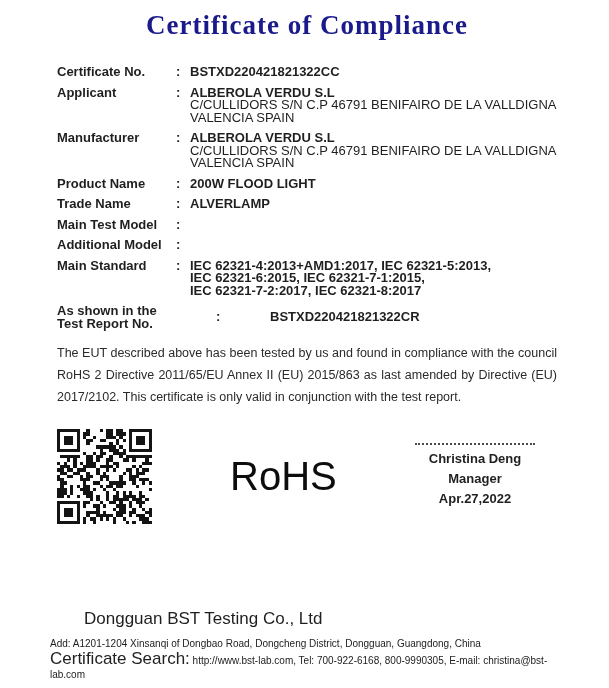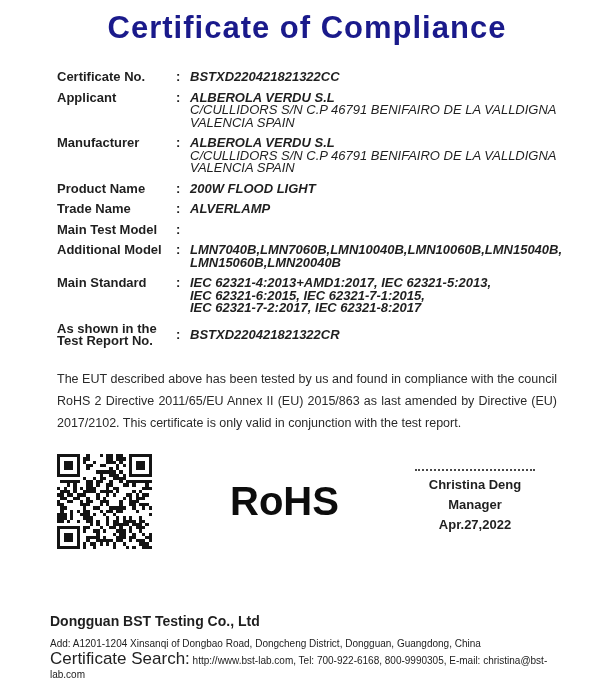--- a/index.html
+++ b/index.html
@@ -10,64 +10,64 @@
     font-family: "Liberation Sans", sans-serif;
     color: #1f1f1f;
     overflow: hidden;
     position: relative;
   }
   .page { padding: 8px 52px 0 57px; }
 
   .title {
     margin: 2px 0 25px 0;
     text-align: center;
-    font-family: Liberation Sans, sans-serif;
+    font-family: Liberation Serif, serif;
     font-weight: bold;
-    font-size: 31px;
+    font-size: 27px;
     letter-spacing: 1px;
     color: #1a1a8b;
   }
 
   .info { }
   .row {
     display: flex;
     align-items: flex-start;
     margin-bottom: 8px;
     font-size: 13px;
     font-weight: bold;
     line-height: 12.5px;
   }
-  .row.va-center { align-items: center; }
+  .row.va-center { align-items: center; gap: 40px; }
   .flabel { width: 119px; flex-shrink: 0; }
   .fcolon { width: 14px; flex-shrink: 0; }
-  .fvalue { flex: 1; font-style: italic; }
+  .fvalue { flex: 1; }
   .fvalue div, .flabel div { margin: 0; }
   .reg { font-weight: normal; }
 
   .statement {
-    margin-top: 20px;
+    margin-top: 12px;
     font-size: 12.5px;
     line-height: 22px;
     font-weight: normal;
     color: #2a2a2a;
     text-align: justify;
   }
 
   .mid {
     margin-top: 16px;
     display: flex;
     align-items: center;
     height: 104px;
   }
   .qr { width: 95px; height: 95px; flex-shrink: 0; }
   .qr svg { fill: #141414; display: block; }
   .rohs {
     margin-left: 78px;
     font-size: 40px;
-    font-weight: bold;
+    font-weight: normal;
     color: #0d0d0d;
     letter-spacing: 0px;
   }
   .sig {
     margin-left: auto;
     margin-right: 14px;
     width: 136px;
     text-align: center;
     font-size: 13px;
     font-weight: bold;
@@ -79,21 +79,21 @@
     border-top: 2px dotted #4a4a4a;
     height: 0;
   }
 
   .footer {
     position: absolute;
     left: 0; right: 0;
     bottom: 8px;
     padding: 0 40px 0 50px;
   }
-  .footer-company { font-size: 14px; font-weight: bold; margin-bottom: 9px; }
+  .footer-company { font-size: 17px; font-weight: normal; margin-bottom: 9px; margin-left: 34px; }
   .footer-address { font-size: 10px; color: #222; }
   .footer-search { font-size: 10px; color: #222; }
   .footer-search .search-label { font-size: 17px; }
 </style>
 </head>
 <body>
 
 <div class="page">
 
   <h1 class="title">Certificate of Compliance</h1>
@@ -159,24 +159,20 @@
           <div>Main Test Model</div>
         </div>
       <div class="fcolon">:</div>
     </div>
 
     <div class="row">
       <div class="flabel">
           <div>Additional Model</div>
         </div>
       <div class="fcolon">:</div>
-      <div class="fvalue">
-        <div>LMN7040B,LMN7060B,LMN10040B,LMN10060B,LMN15040B,</div>
-        <div>LMN15060B,LMN20040B</div>
-      </div>
     </div>
 
     <div class="row">
       <div class="flabel">
           <div>Main Standard</div>
         </div>
       <div class="fcolon">:</div>
       <div class="fvalue">
         <div>IEC 62321-4:2013+AMD1:2017, IEC 62321-5:2013,</div>
         <div>IEC 62321-6:2015, IEC 62321-7-1:2015,</div>

